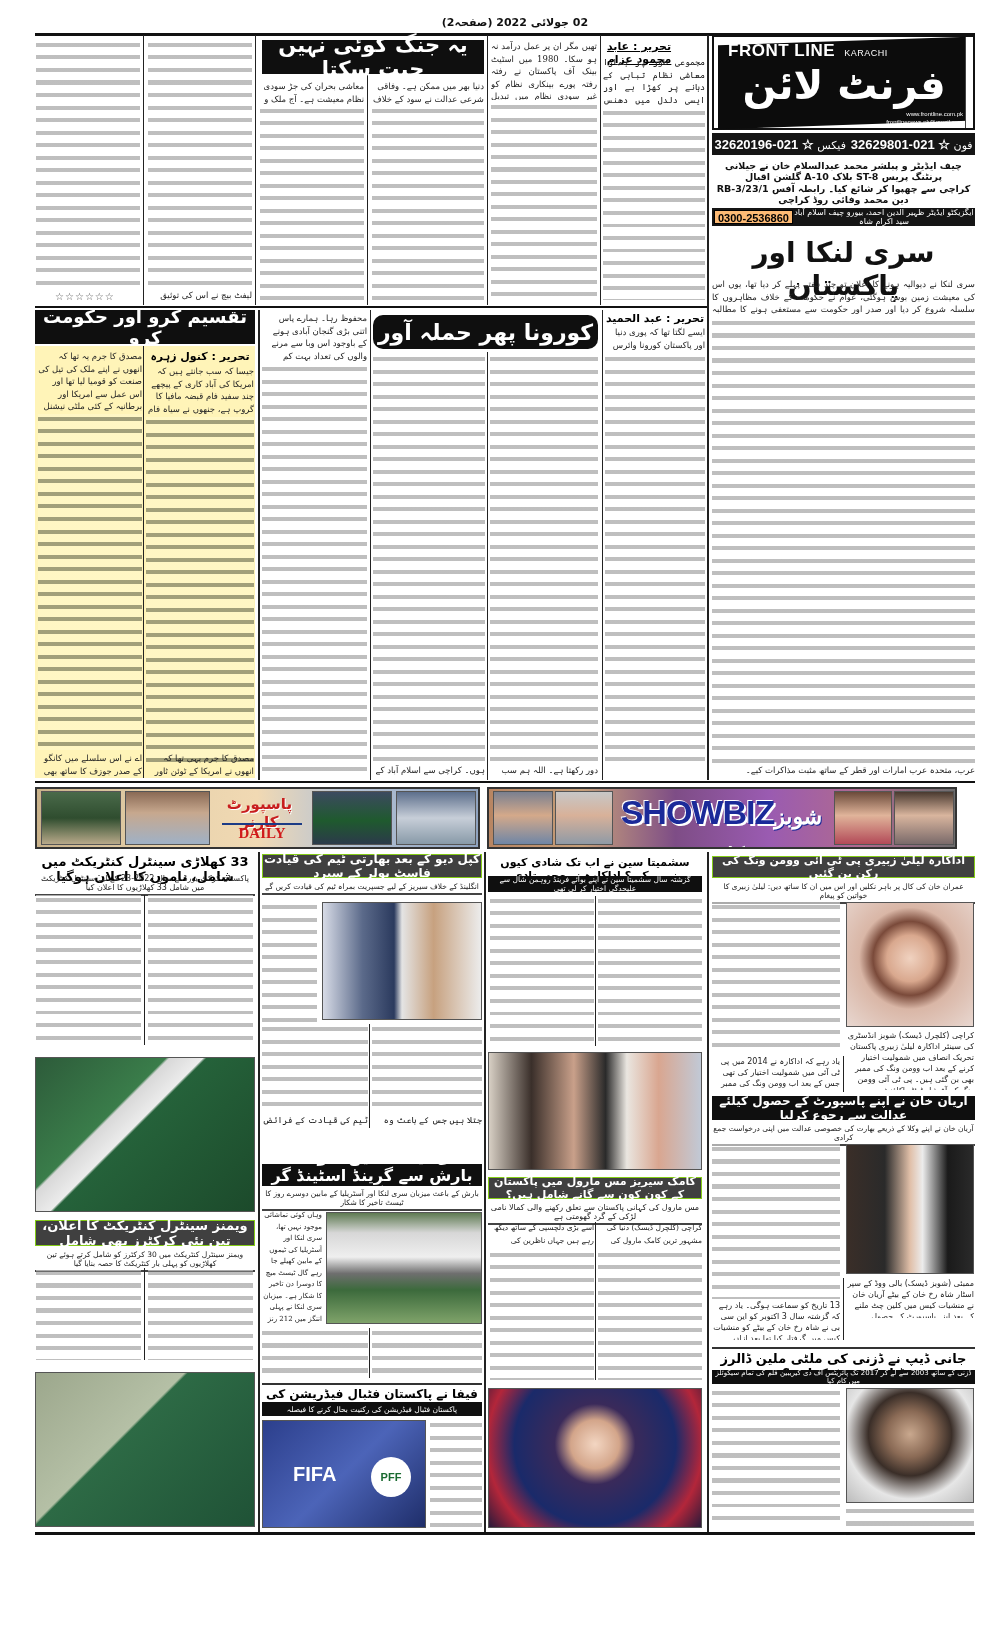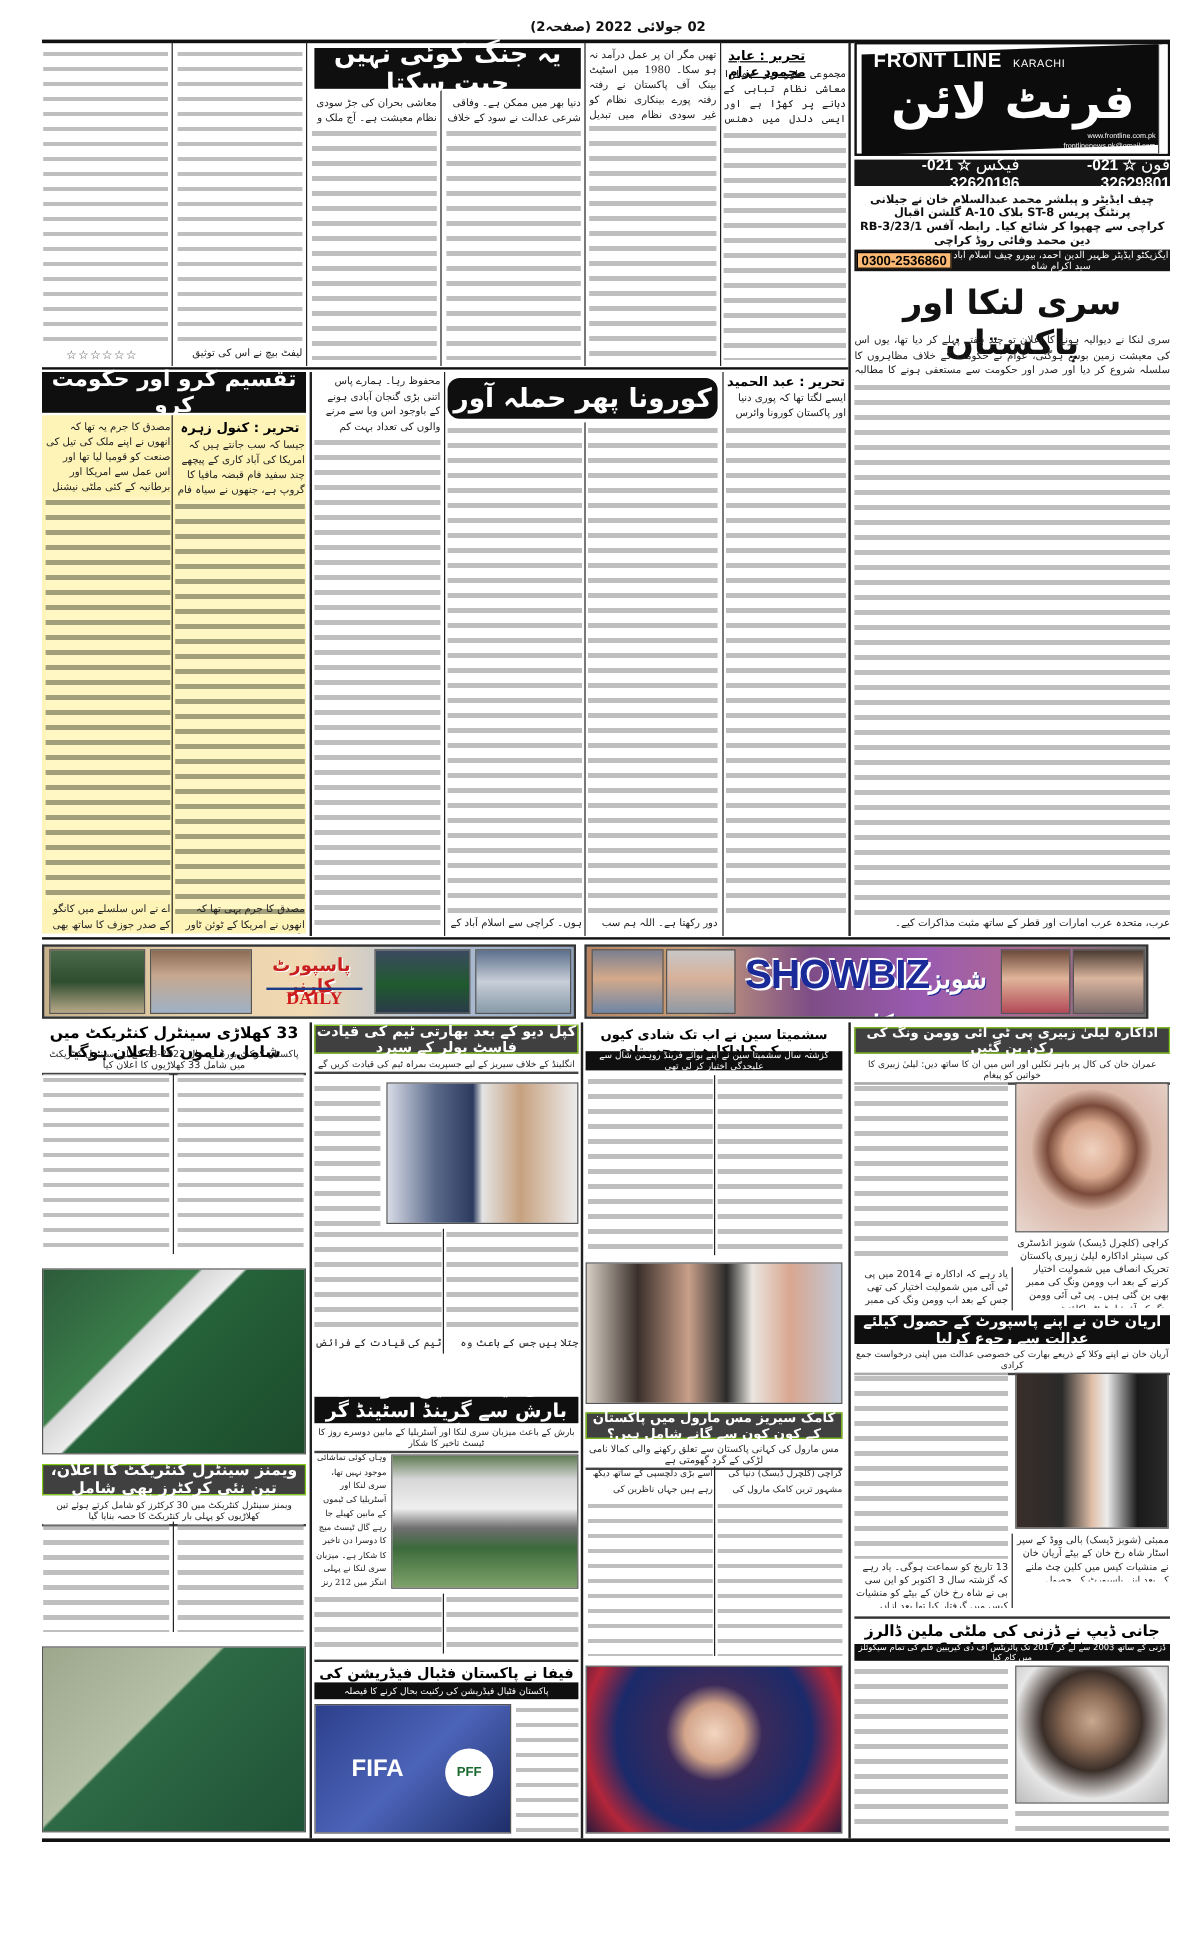--- a/index.html
+++ b/index.html
@@ -20,21 +20,21 @@
   .masthead { position: absolute; left: 712px; top: 35px; width: 263px; height: 95px; border: 2px solid #111; background: #fff; }
   .masthead .logo-black { position: absolute; left: 4px; top: 4px; width: 250px; height: 84px; background: #0c0c0c; transform: skewY(-2deg); }
   .masthead .en-title { position: absolute; left: 14px; top: 4px; font-family: "Liberation Sans", sans-serif; font-weight: 900; font-size: 17px; color: #fff; letter-spacing: 0.5px; }
   .masthead .en-title small { font-size: 9px; font-weight: normal; margin-left: 4px; }
   .masthead .daily { position: absolute; left: 14px; top: 1px; font-size: 6px; color: #fff; }
   .masthead .ur-title { position: absolute; left: 20px; top: 26px; width: 220px; direction: rtl; text-align: center; font-size: 40px; font-weight: bold; color: #fff; line-height: 44px; }
   .masthead .web { position: absolute; right: 10px; bottom: 2px; font-size: 6px; color: #fff; text-align: right; line-height: 8px; font-family: "Liberation Sans", sans-serif; }
   .masthead .side-strip { position: absolute; right: 0; top: 0; width: 8px; height: 100%; background: #fff; border-left: 1px solid #444; }
 
   .phone-bar { position: absolute; left: 712px; top: 133px; width: 263px; height: 22px; background: #151515; color: #fff; direction: rtl; display: flex; align-items: center; justify-content: space-around; font-family: "Liberation Sans", sans-serif; font-weight: bold; font-size: 13px; }
-  .phone-bar .lbl { font-size: 14px; font-weight: normal; }
+  .phone-bar .lbl { font-size: 11px; font-weight: normal; }
   .imprint { position: absolute; left: 712px; width: 263px; direction: rtl; text-align: center; font-size: 9.5px; font-weight: bold; }
   .editor-bar { position: absolute; left: 712px; top: 208px; width: 263px; height: 18px; background: #151515; color: #fff; display: flex; align-items: center; direction: rtl; }
   .editor-bar .txt { flex: 1; font-size: 8px; text-align: center; }
   .editor-bar .ph { background: #fdba74; color: #000; font-family: "Liberation Sans", sans-serif; font-weight: bold; font-size: 11px; padding: 0 3px; margin-left: 2px; height: 14px; line-height: 14px; border: 1px solid #000; }
 
   .ed-head { position: absolute; left: 712px; top: 236px; width: 263px; text-align: center; direction: rtl; font-size: 28px; font-weight: 900; font-family: "DejaVu Sans", sans-serif; }
 
   
   .black-head { position: absolute; background: #0f0f0f; color: #fff; direction: rtl; text-align: center; font-weight: bold; display: flex; align-items: center; justify-content: center; }
   .grey-head { position: absolute; background: #404040; color: #fff; direction: rtl; text-align: center; font-weight: bold; display: flex; align-items: center; justify-content: center; border: 1px solid #84cc16; }

